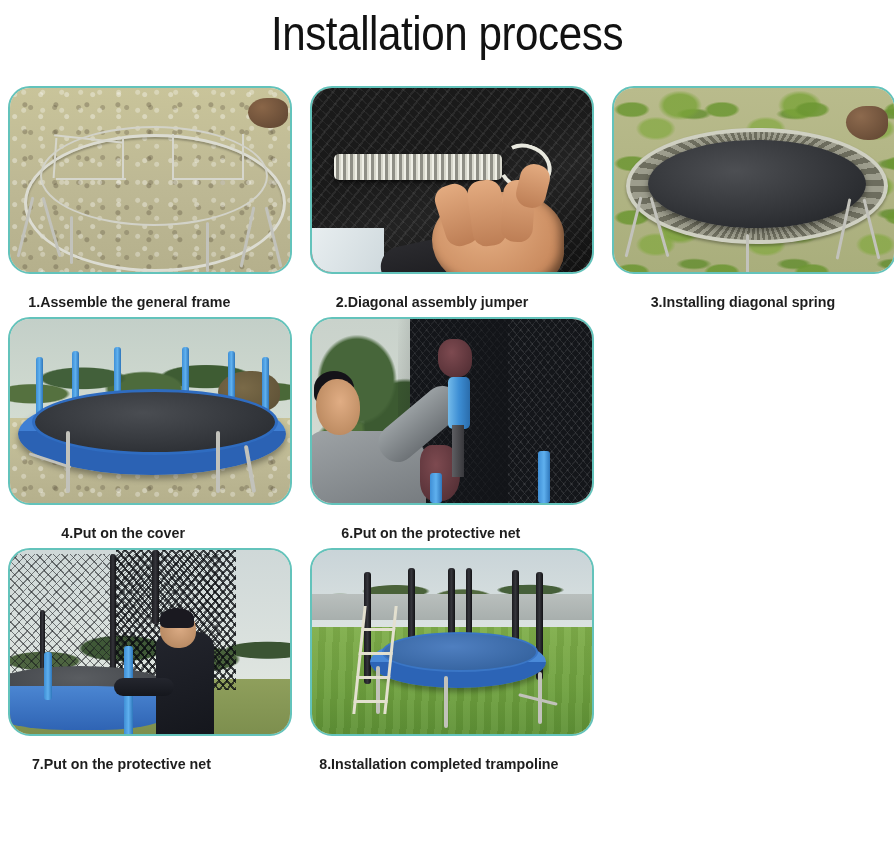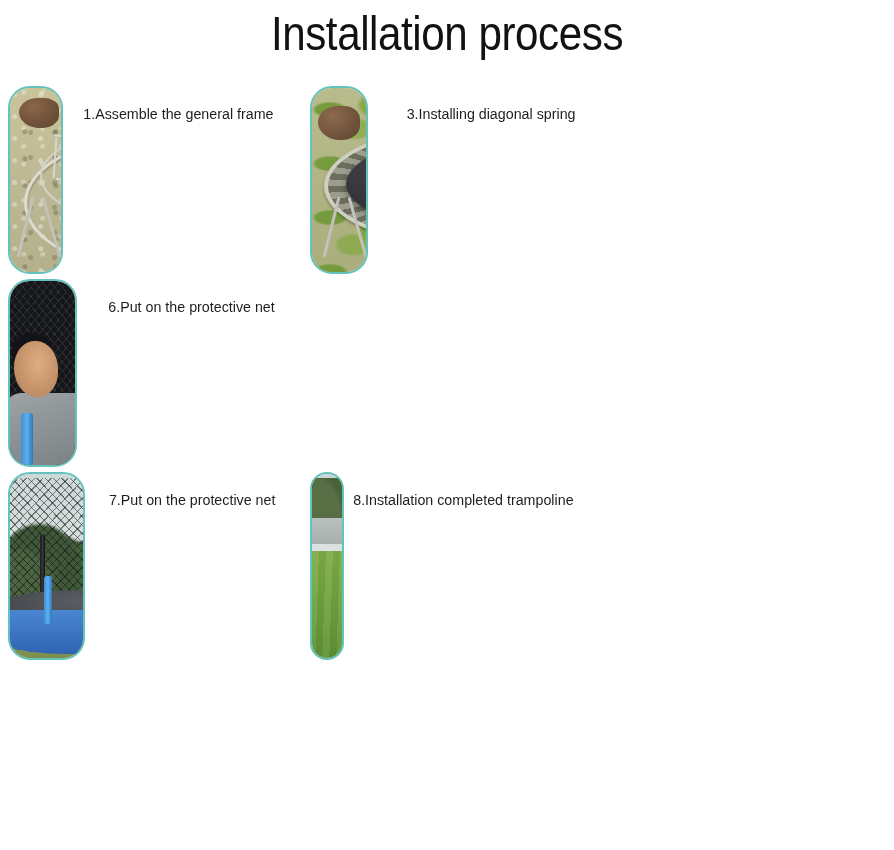--- a/index.html
+++ b/index.html
@@ -39,21 +39,22 @@
     gap: 18px;
     align-items: flex-start;
   }
   .row-1 { margin-top: 22px; }
   .row-2 { margin-top: 5px; }
   .row-3 { margin-top: 5px; }
 
   .cell {
     width: 284px;
     display: flex;
-    flex-direction: row;
+    flex-direction: column;
+    font-weight: bold;
   }
 
   .photo {
     position: relative;
     width: 284px;
     height: 188px;
     border: 2px solid #63c3bb;
     border-radius: 22px;
     overflow: hidden;
     box-sizing: border-box;
@@ -461,20 +462,38 @@
           <div class="leg" style="left:60px;top:128px;width:3px;height:48px;"></div>
           <div class="leg" style="left:196px;top:134px;width:3px;height:50px;"></div>
           <div class="leg" style="left:236px;top:118px;width:3px;height:62px;transform:rotate(12deg);"></div>
           <div class="leg" style="left:262px;top:118px;width:3px;height:62px;transform:rotate(-14deg);"></div>
           <div class="ellipse frame-ring2"></div>
         </div>
       </div>
       <div class="caption">1.Assemble the general frame</div>
     </div>
 
+    <div class="cell">
+      <div class="photo p2">
+        <div class="photo-inner">
+          <div class="p2-bg"></div>
+          <div class="fabric"></div>
+          <div class="white-strip"></div>
+          <div class="spring"></div>
+          <div class="hook"></div>
+          <div class="arm"></div>
+          <div class="hand"></div>
+          <div class="finger" style="left:128px;top:96px;width:34px;height:62px;transform:rotate(-18deg);"></div>
+          <div class="finger" style="left:158px;top:92px;width:34px;height:66px;transform:rotate(-8deg);"></div>
+          <div class="finger" style="left:190px;top:92px;width:32px;height:62px;transform:rotate(4deg);"></div>
+          <div class="finger" style="left:206px;top:76px;width:30px;height:44px;transform:rotate(14deg);"></div>
+        </div>
+      </div>
+      <div class="caption cap-center">2.Diagonal assembly jumper</div>
+    </div>
 
     <div class="cell">
       <div class="photo p3">
         <div class="photo-inner">
           <div class="ground grassy"></div>
           <div class="rock"></div>
           <div class="ellipse rim"></div>
           <div class="ellipse springs"></div>
           <div class="ellipse mat"></div>
           <div class="leg" style="left:18px;top:108px;width:3px;height:62px;transform:rotate(14deg);"></div>
@@ -484,20 +503,43 @@
           <div class="leg" style="left:256px;top:110px;width:3px;height:62px;transform:rotate(-14deg);"></div>
         </div>
       </div>
       <div class="caption cap-right">3.Installing diagonal spring</div>
     </div>
 
   </div>
 
   <div class="row row-2">
 
+    <div class="cell">
+      <div class="photo p4">
+        <div class="photo-inner">
+          <div class="sky"></div>
+          <div class="treeband"></div>
+          <div class="ground dirt"></div>
+          <div class="bush"></div>
+          <div class="pole" style="left:26px;top:38px;width:7px;height:76px;"></div>
+          <div class="pole" style="left:62px;top:32px;width:7px;height:84px;"></div>
+          <div class="pole" style="left:104px;top:28px;width:7px;height:52px;"></div>
+          <div class="pole" style="left:172px;top:28px;width:7px;height:50px;"></div>
+          <div class="pole" style="left:218px;top:32px;width:7px;height:86px;"></div>
+          <div class="pole" style="left:252px;top:38px;width:7px;height:76px;"></div>
+          <div class="ellipse pad"></div>
+          <div class="ellipse mat4"></div>
+          <div class="leg" style="left:56px;top:112px;width:4px;height:62px;"></div>
+          <div class="leg" style="left:18px;top:140px;width:44px;height:3px;transform:rotate(18deg);"></div>
+          <div class="leg" style="left:206px;top:112px;width:4px;height:62px;"></div>
+          <div class="leg" style="left:238px;top:126px;width:4px;height:48px;transform:rotate(-10deg);"></div>
+        </div>
+      </div>
+      <div class="caption" style="padding-left:58px;">4.Put on the cover</div>
+    </div>
 
 
     <div class="cell">
       <div class="photo p6">
         <div class="photo-inner">
           <div class="sky"></div>
           <div class="foliage"></div>
           <div class="net"></div>
           <div class="net-drape"></div>
           <div class="torso"></div>

